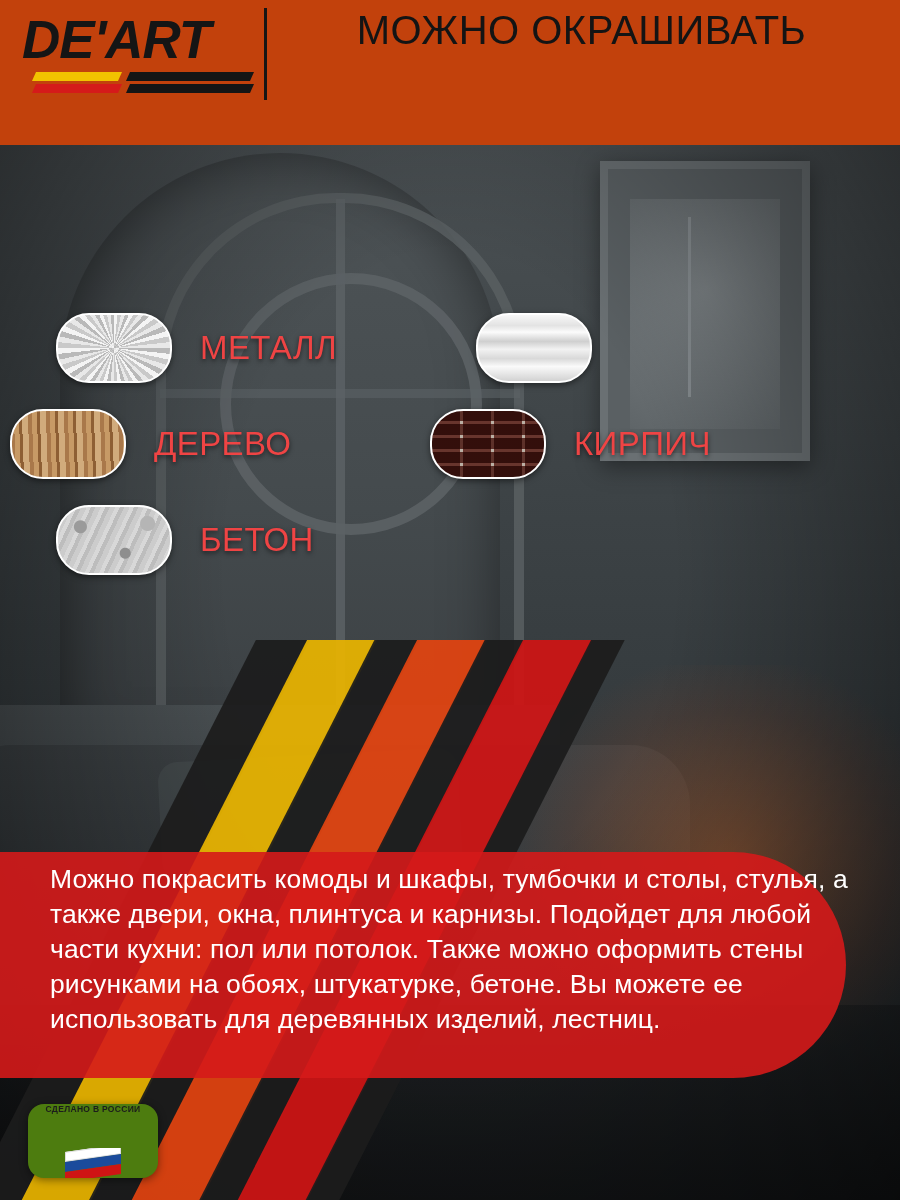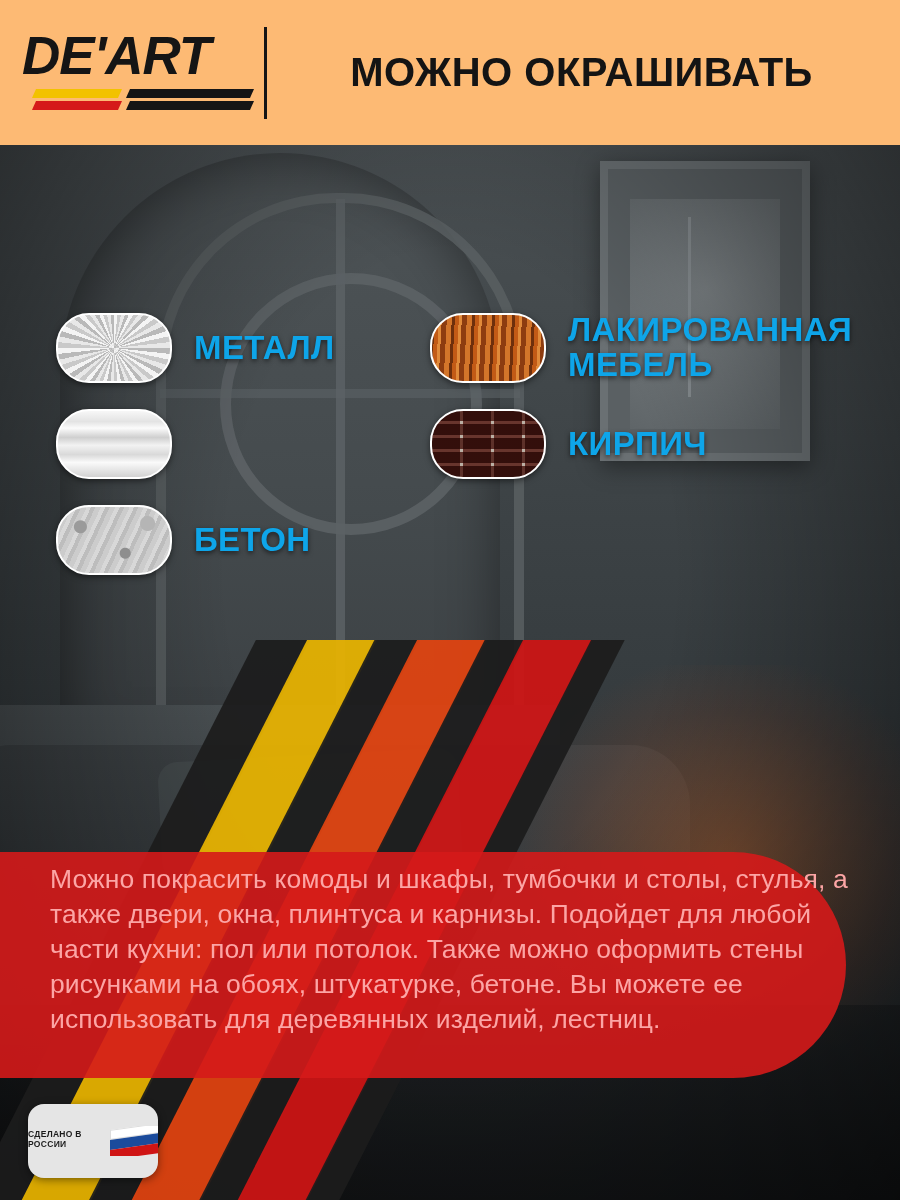--- a/index.html
+++ b/index.html
@@ -18,23 +18,23 @@
     overflow: hidden;
     background: #2c3033;
   }
 
   
   .header {
     position: absolute;
     left: 0; top: 0;
     width: 900px;
     height: 145px;
-    background: #fdba74;
+    background: #c2410c;
     display: flex;
-    align-items: center;
+    align-items: flex-start;
     box-sizing: border-box;
     padding: 8px 22px;
     z-index: 20;
   }
   .logo-block {
     position: relative;
     width: 236px;
     height: 96px;
     flex: 0 0 auto;
   }
@@ -75,21 +75,21 @@
 
   .header-divider {
     width: 3px;
     height: 92px;
     background: #151515;
     margin: 0 18px 0 6px;
     flex: 0 0 auto;
   }
   .header-title {
     flex: 1 1 auto;
-    font-weight: bold;
+    font-weight: normal;
     font-size: 40px;
     line-height: 1.14;
     color: #141414;
     letter-spacing: 0.5px;
     text-align: center;
     text-transform: uppercase;
   }
   .header-title span { display: block; white-space: nowrap; }
 
   
@@ -254,23 +254,23 @@
     width: 112px;
     height: 66px;
     border-radius: 33px;
     border: 2px solid #ffffff;
     box-shadow: 0 2px 6px rgba(0,0,0,.5);
     flex: 0 0 auto;
     overflow: hidden;
     position: relative;
   }
   .surf-label {
-    margin-left: 22px;
-    color: #0ea5e9;
-    font-weight: bold;
+    margin-left: 28px;
+    color: #ef4444;
+    font-weight: normal;
     font-size: 33px;
     line-height: 1.06;
     letter-spacing: 0.4px;
     text-transform: uppercase;
     text-shadow: 0 2px 5px rgba(0,0,0,.6);
   }
   .surf-label.two-line { font-size: 33px; }
 
   
   .tx-metal {
@@ -327,38 +327,38 @@
     background: #d51a1a;
     opacity: .9;
     border-radius: 0 113px 113px 0;
     z-index: 6;
   }
   .body-text {
     position: absolute;
     left: 50px; top: 862px;
     width: 800px;
     z-index: 8;
-    color: #fca5a5;
+    color: #ffffff;
     font-size: 26.5px;
     line-height: 1.32;
     letter-spacing: .1px;
   }
 
   
   .badge {
     position: absolute;
     left: 28px; top: 1104px;
     width: 130px;
     height: 74px;
-    background: #e5e5e5;
+    background: #4d7c0f;
     border-radius: 16px;
     z-index: 12;
     box-shadow: 0 2px 8px rgba(0,0,0,.45);
     display: flex;
-    flex-direction: row;
+    flex-direction: column;
     align-items: center;
     justify-content: space-between;
   }
   .badge-text {
     font-size: 8.5px;
     font-weight: bold;
     color: #1c1c1c;
     letter-spacing: .3px;
     text-transform: uppercase;
     margin-bottom: 5px;
@@ -432,29 +432,29 @@
     <div class="ribbon r7"></div>
   </div>
 
   <div class="surfaces">
 
     <div class="surf-item col-left">
       <div class="chip tx-metal"></div>
       <div class="surf-label">МЕТАЛЛ</div>
     </div>
 
-    <div class="surf-item col-right">
-      <div class="chip tx-lacquer"></div>
-      <div class="surf-label two-line">ЛАКИРОВАННАЯ МЕБЕЛЬ</div>
-    </div>
 
     <div class="surf-item col-left">
       <div class="chip tx-plastic"></div>
     </div>
 
+    <div class="surf-item col-right">
+      <div class="chip tx-wood"></div>
+      <div class="surf-label">ДЕРЕВО</div>
+    </div>
 
     <div class="surf-item col-right">
       <div class="chip tx-brick"></div>
       <div class="surf-label">КИРПИЧ</div>
     </div>
 
     <div class="surf-item col-left">
       <div class="chip tx-concrete"></div>
       <div class="surf-label">БЕТОН</div>
     </div>

